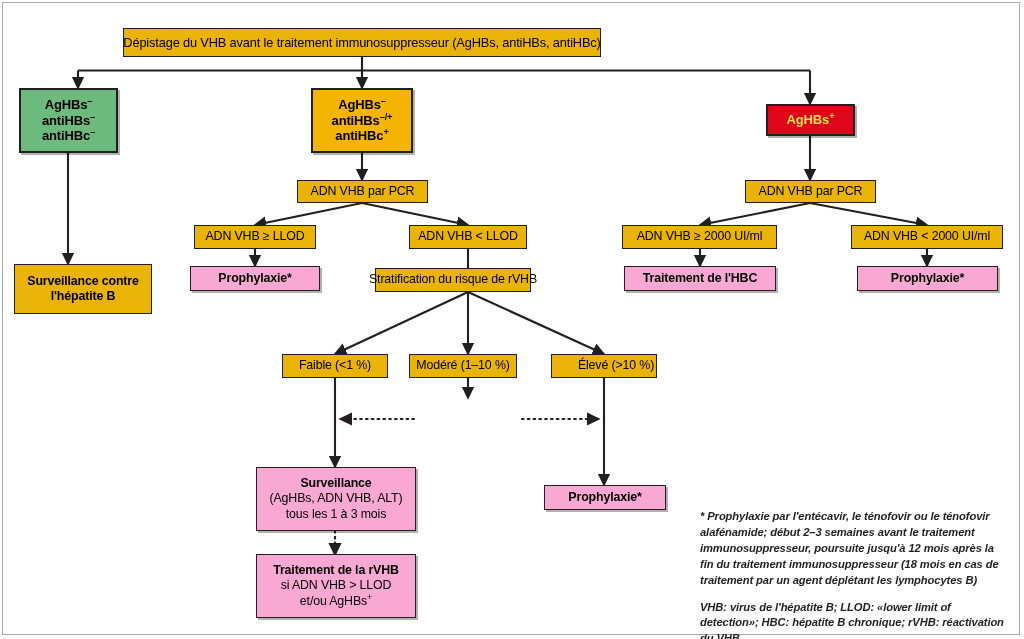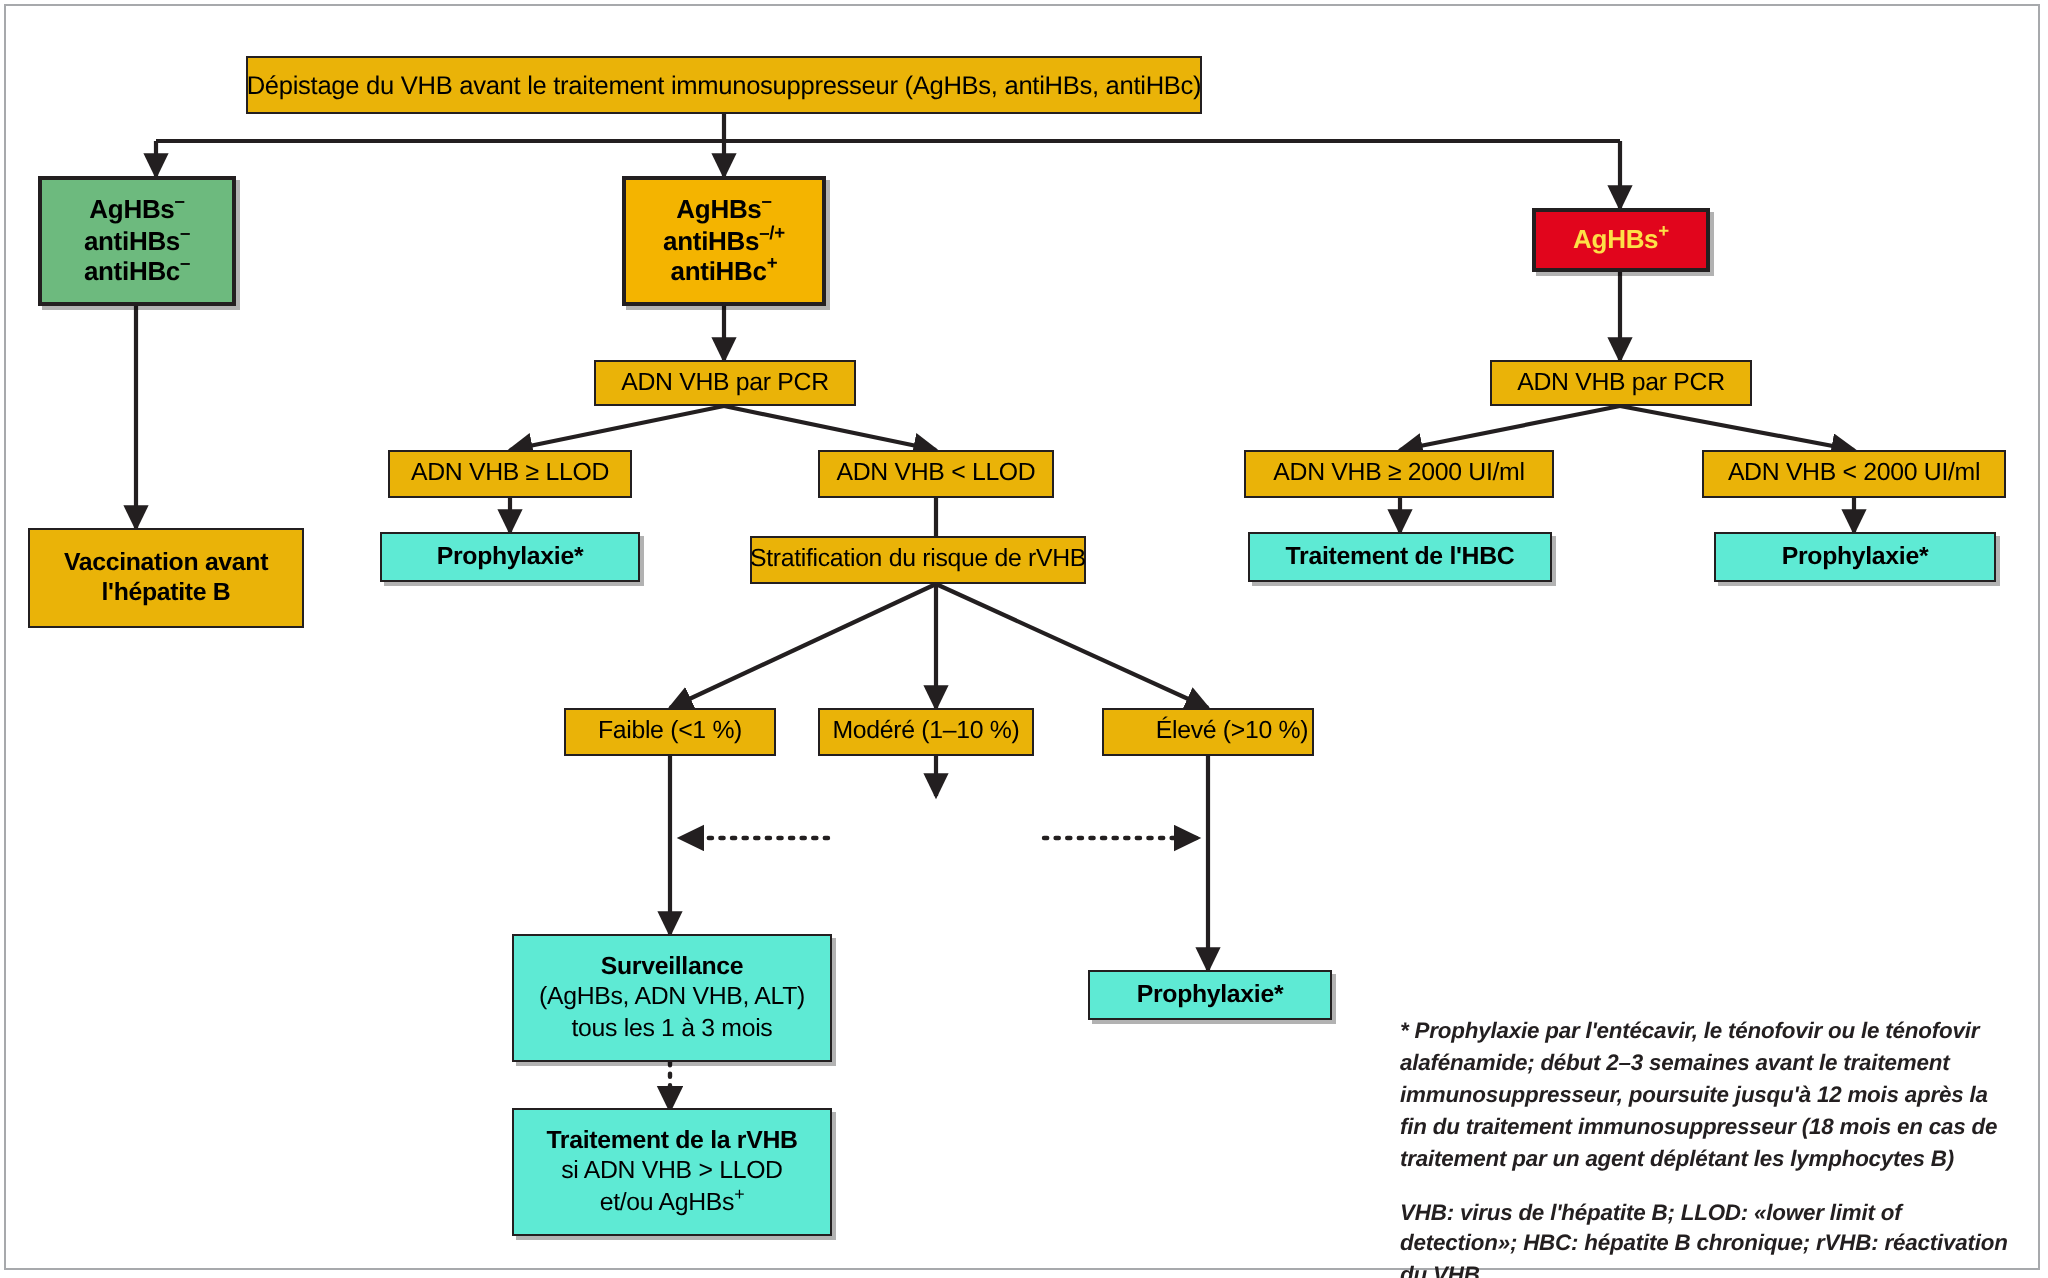--- a/index.html
+++ b/index.html
@@ -30,21 +30,21 @@
     background:#eab308;
     color:#000000;
     font-size:12.4px;
     line-height:1.22;
     letter-spacing:-0.15px;
     padding:2px 4px;
   }
   .node.shadowed{
     box-shadow:2px 2px 0 rgba(0,0,0,0.30);
   }
-  .node.gray{background:#5eead4;font-weight:bold;text-align:right;}
+  .node.gray{background:#f9a8d4;font-weight:bold;text-align:right;}
   .node.green{background:#6dba7e;font-weight:bold;border-width:2px;}
   .node.orange{background:#f4b400;font-weight:bold;border-width:2px;}
   .node.red{background:#e1051c;font-weight:bold;color:#fde047;border-width:2px;}
   .node.bold{font-weight:bold;}
   .node .line{display:block;white-space:nowrap;}
   .node .reg{font-weight:normal;}
   sup{font-size:0.72em;vertical-align:super;line-height:0;}
 
   svg#edges{position:absolute;left:0;top:0;width:1024px;height:639px;pointer-events:none;}
 
@@ -134,21 +134,21 @@
     <span class="line"><span>AgHBs</span><sup>–</sup></span>
     <span class="line"><span>antiHBs</span><sup>–/+</sup></span>
     <span class="line"><span>antiHBc</span><sup>+</sup></span>
   </div>
 
   <div class="node red shadowed" style="left:766px;top:104px;width:89px;height:32px;font-size:13px;">
     <span class="line"><span>AgHBs</span><sup>+</sup></span>
   </div>
 
   <div class="node bold" style="left:14px;top:264px;width:138px;height:50px;">
-    <span class="line">Vaccination avant</span>
+    <span class="line">Surveillance contre</span>
     <span class="line">l'hépatite B</span>
   </div>
 
   <div class="node" style="left:297px;top:180px;width:131px;height:23px;">
     <span class="line">ADN VHB par PCR</span>
   </div>
 
   <div class="node" style="left:745px;top:180px;width:131px;height:23px;">
     <span class="line">ADN VHB par PCR</span>
   </div>
@@ -158,21 +158,21 @@
   </div>
 
   <div class="node" style="left:194px;top:225px;width:122px;height:24px;">
     <span class="line">ADN VHB ≥ LLOD</span>
   </div>
 
   <div class="node gray shadowed" style="left:190px;top:266px;width:130px;height:25px;">
     <span class="line">Prophylaxie*</span>
   </div>
 
-  <div class="node" style="left:375px;top:268px;width:168px;height:24px;">
+  <div class="node" style="left:375px;top:268px;width:156px;height:24px;">
     <span class="line">Stratification du risque de rVHB</span>
   </div>
 
   <div class="node" style="left:622px;top:225px;width:155px;height:24px;">
     <span class="line">ADN VHB ≥ 2000 UI/ml</span>
   </div>
 
   <div class="node" style="left:851px;top:225px;width:152px;height:24px;">
     <span class="line">ADN VHB &lt; 2000 UI/ml</span>
   </div>

